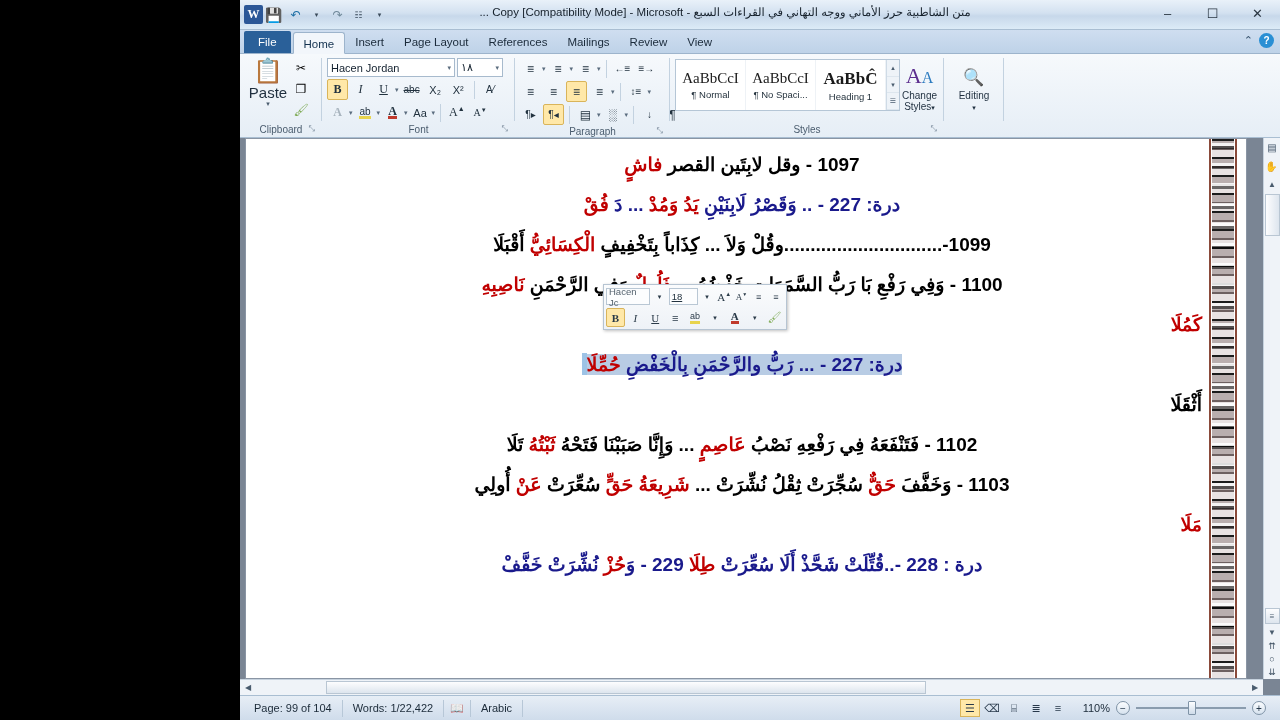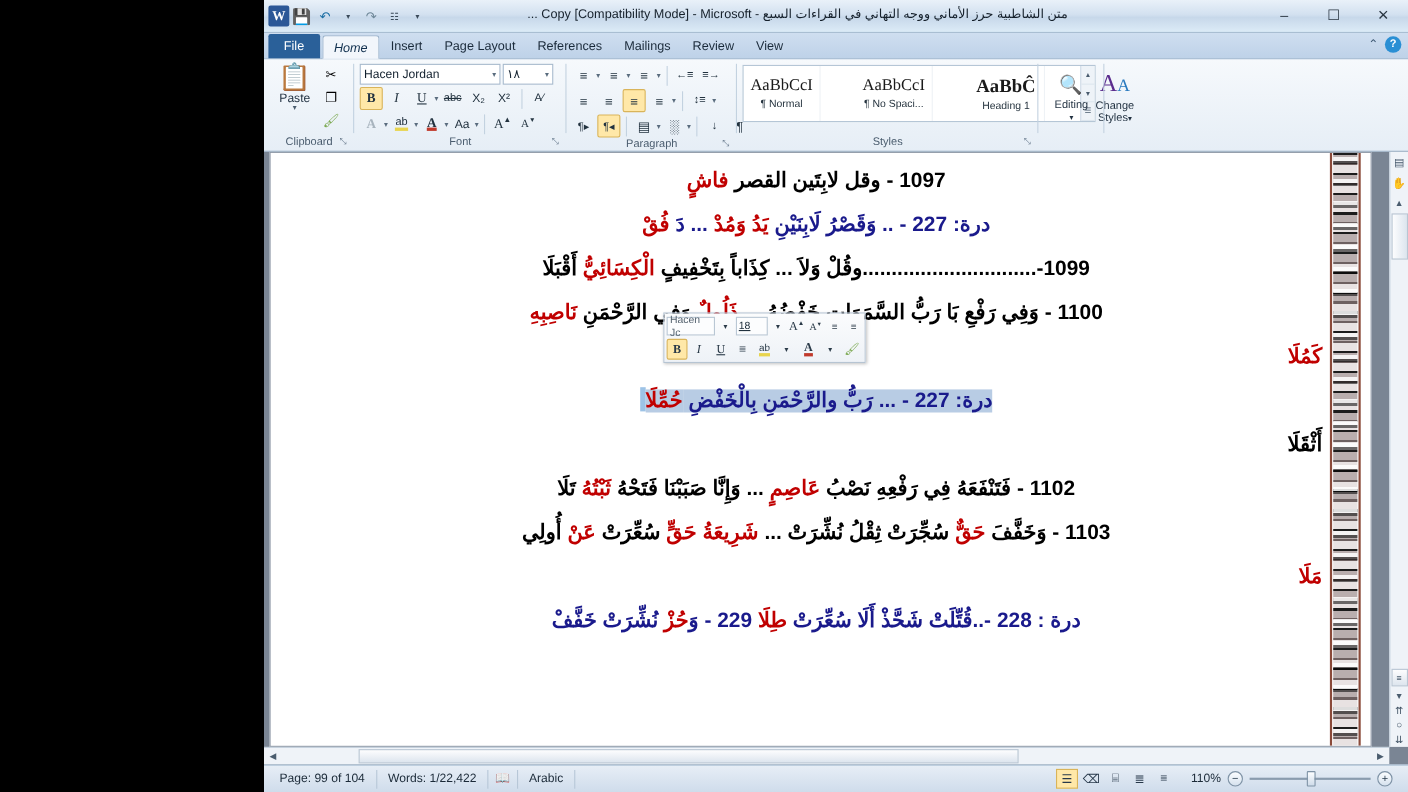--- a/index.html
+++ b/index.html
@@ -56,21 +56,21 @@
   .tab {
     font-size: 11.5px; color: #1a2a3a; padding: 4px 10px 4px 10px; height: 22px;
     line-height: 14px; white-space: nowrap;
   }
   .tab.file {
     background: #2a6099; color:#fff; font-weight:normal; border-radius: 2px 2px 0 0;
     margin-right: 2px; padding: 4px 14px;
   }
   .tab.active {
     background: #f2f6fb; border:1px solid #9db4cc; border-bottom:1px solid #f2f6fb;
-    border-radius: 3px 3px 0 0; margin-bottom:-1px; color:#12314f;font-style:italic;
+    border-radius: 3px 3px 0 0; margin-bottom:-1px; color:#12314f;
   }
   .tab-right { position:absolute; right:6px; top:3px; display:flex; gap:6px; align-items:center; }
   .mini-ico { font-size: 11px; color:#3a5570; }
   .help-ico {
     width:15px;height:15px;border-radius:50%;background:#2a8fd4;color:#fff;
     font-size:10px;display:flex;align-items:center;justify-content:center;font-weight:bold;
   }
 
   
   .ribbon {
@@ -85,21 +85,21 @@
   .grp-label {
     height: 14px; font-size: 10px; color:#4a5c6e; text-align:center; line-height:14px;
     position: relative;
   }
   .grp-dlg {
     position:absolute; right:2px; bottom:1px; font-size:8px; color:#6a7c8e;
   }
   
   .paste-col { width:46px; display:flex; flex-direction:column; align-items:center; padding-top:2px; }
   .paste-ico { font-size: 24px; line-height:26px; }
-  .paste-lbl { font-size:11px; color:#1f2f3f; }
+  .paste-lbl { font-size:15px; color:#1f2f3f; }
   .paste-car { font-size:7px; color:#4a5c6e; line-height:6px; }
   .clip-col { display:flex; flex-direction:column; gap:1px; padding-top:2px; }
   .sm-btn { width:20px;height:20px;display:flex;align-items:center;justify-content:center;font-size:12px; }
   
   .fontgrp-rows { display:flex; flex-direction:column; gap:2px; padding-top:2px; }
   .frow { display:flex; align-items:center; gap:2px; }
   .fontbox {
     width:128px;height:19px;border:1px solid #a7bacd;background:#fff;font-size:11px;
     display:flex;align-items:center;padding:0 3px;color:#12202e; position:relative;
   }
@@ -119,21 +119,21 @@
   .tbtn u { font-family:"Liberation Serif",serif; }
   .tbtn.dim { color:#a8b4be; }
   .car-sm { font-size:7px; color:#5a6c7e; margin-left:-1px; }
   .sep { width:1px; height:18px; background:#c3d2e0; margin:0 3px; }
   .redline { border-bottom:3px solid #c0392b; line-height:9px; }
   .yellowline { border-bottom:3px solid #e8d44d; line-height:9px; }
   
   .pgrp-rows { display:flex; flex-direction:column; gap:2px; padding-top:2px; }
   
   .gallery {
-    border:1px solid #b5c6d6; background:#fff; height:52px; display:flex; margin-top:3px;gap:32px;
+    border:1px solid #b5c6d6; background:#fff; height:52px; display:flex; margin-top:3px;
   }
   .style-item {
     width:70px; display:flex; flex-direction:column; align-items:center; justify-content:center;
     border-right:1px solid #eef2f6;
   }
   .style-prev { font-family:"Liberation Serif",serif; font-size:15px; color:#1a1a1a; }
   .style-prev.h1 { font-weight:bold; font-size:17px; }
   .style-name { font-size:9.5px; color:#26343f; margin-top:2px; white-space:nowrap; }
   .gal-scroll { width:13px; display:flex; flex-direction:column; background:#eef3f8; border-left:1px solid #cfdbe6; }
   .gal-scroll div { flex:1; display:flex;align-items:center;justify-content:center;font-size:7px;color:#4a5c6e;border-bottom:1px solid #dde6ee; }

